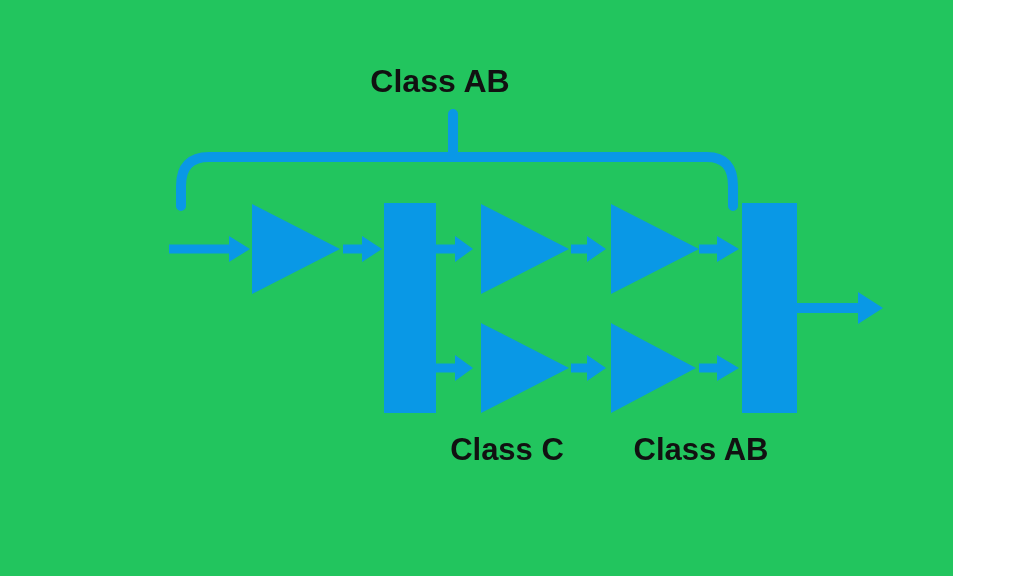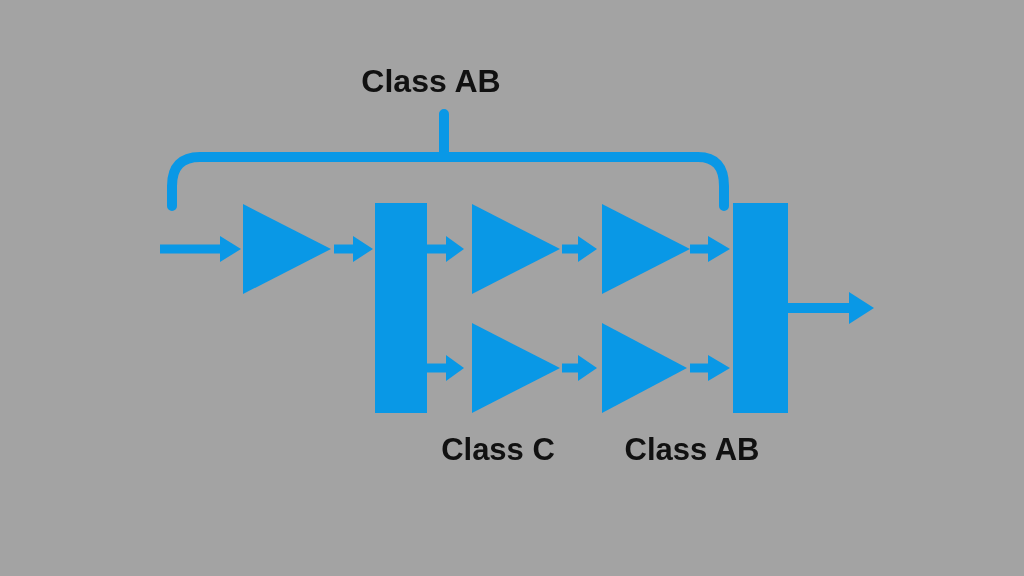--- a/index.html
+++ b/index.html
@@ -2,25 +2,26 @@
 <html><head>
 <meta charset="utf-8">
 <style>
   html, body {
     margin: 0;
     padding: 0;
     background: #ffffff;
   }
   .stage {
     position: relative;
-    width: 1024px;
+    width: 944px;
     height: 576px;
     overflow: hidden;
-    background: #a3a3a3;
+    background: #22c55e;
     font-family: "Liberation Sans", sans-serif;
+    padding-left: 9px;
   }
   svg { display: block; }
   .diagram-text {
     font-family: "Liberation Sans", sans-serif;
     font-weight: bold;
   }
   .label-top    { font-size: 32px; }
   .label-bottom { font-size: 31px; }
 </style>
 </head>

